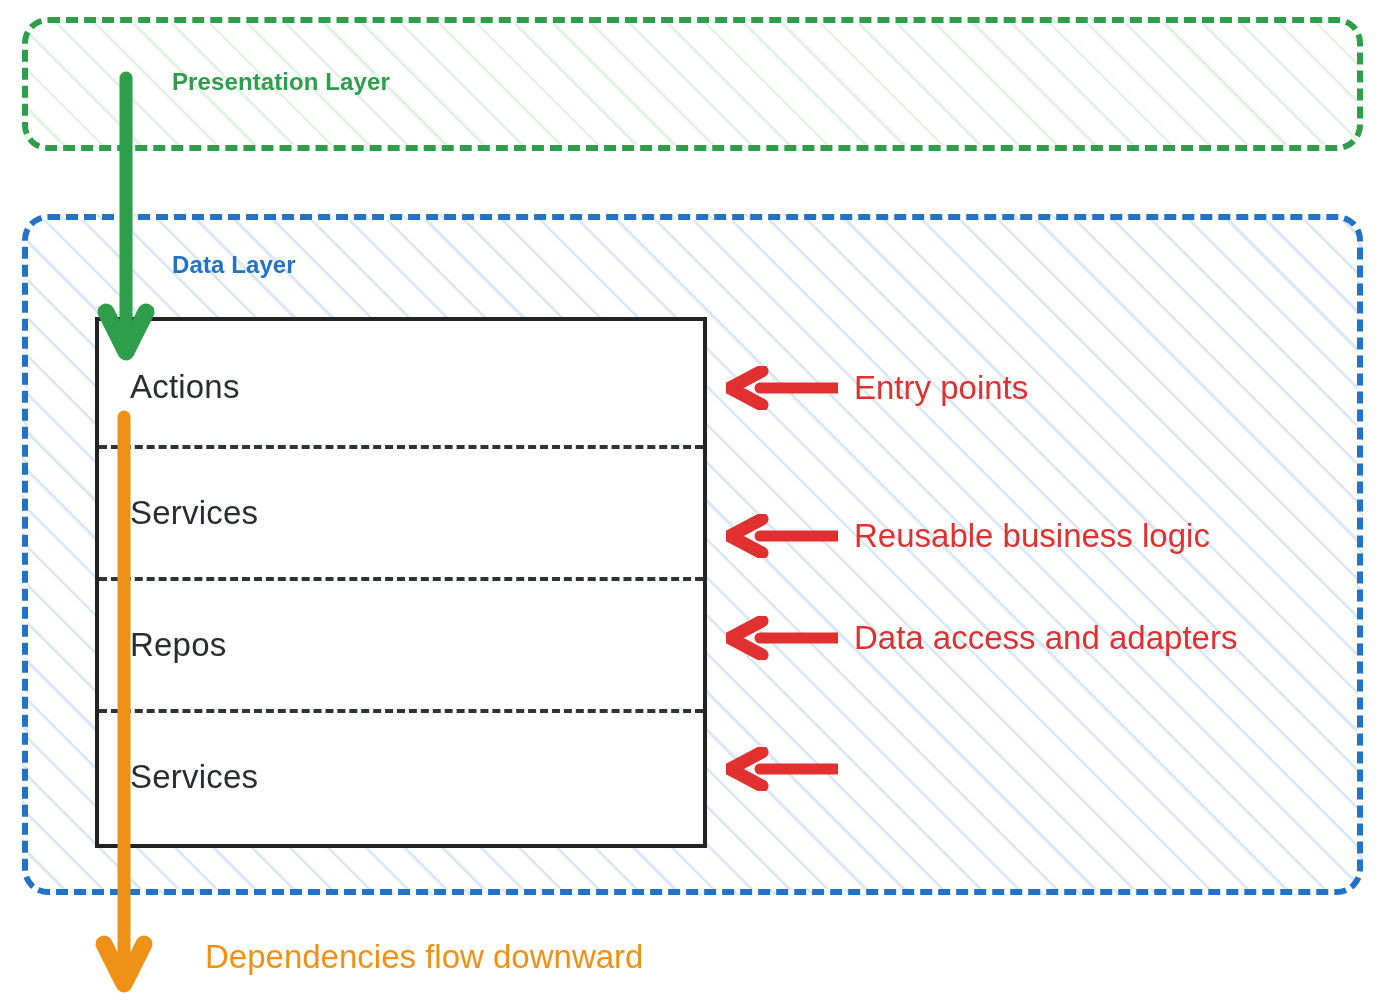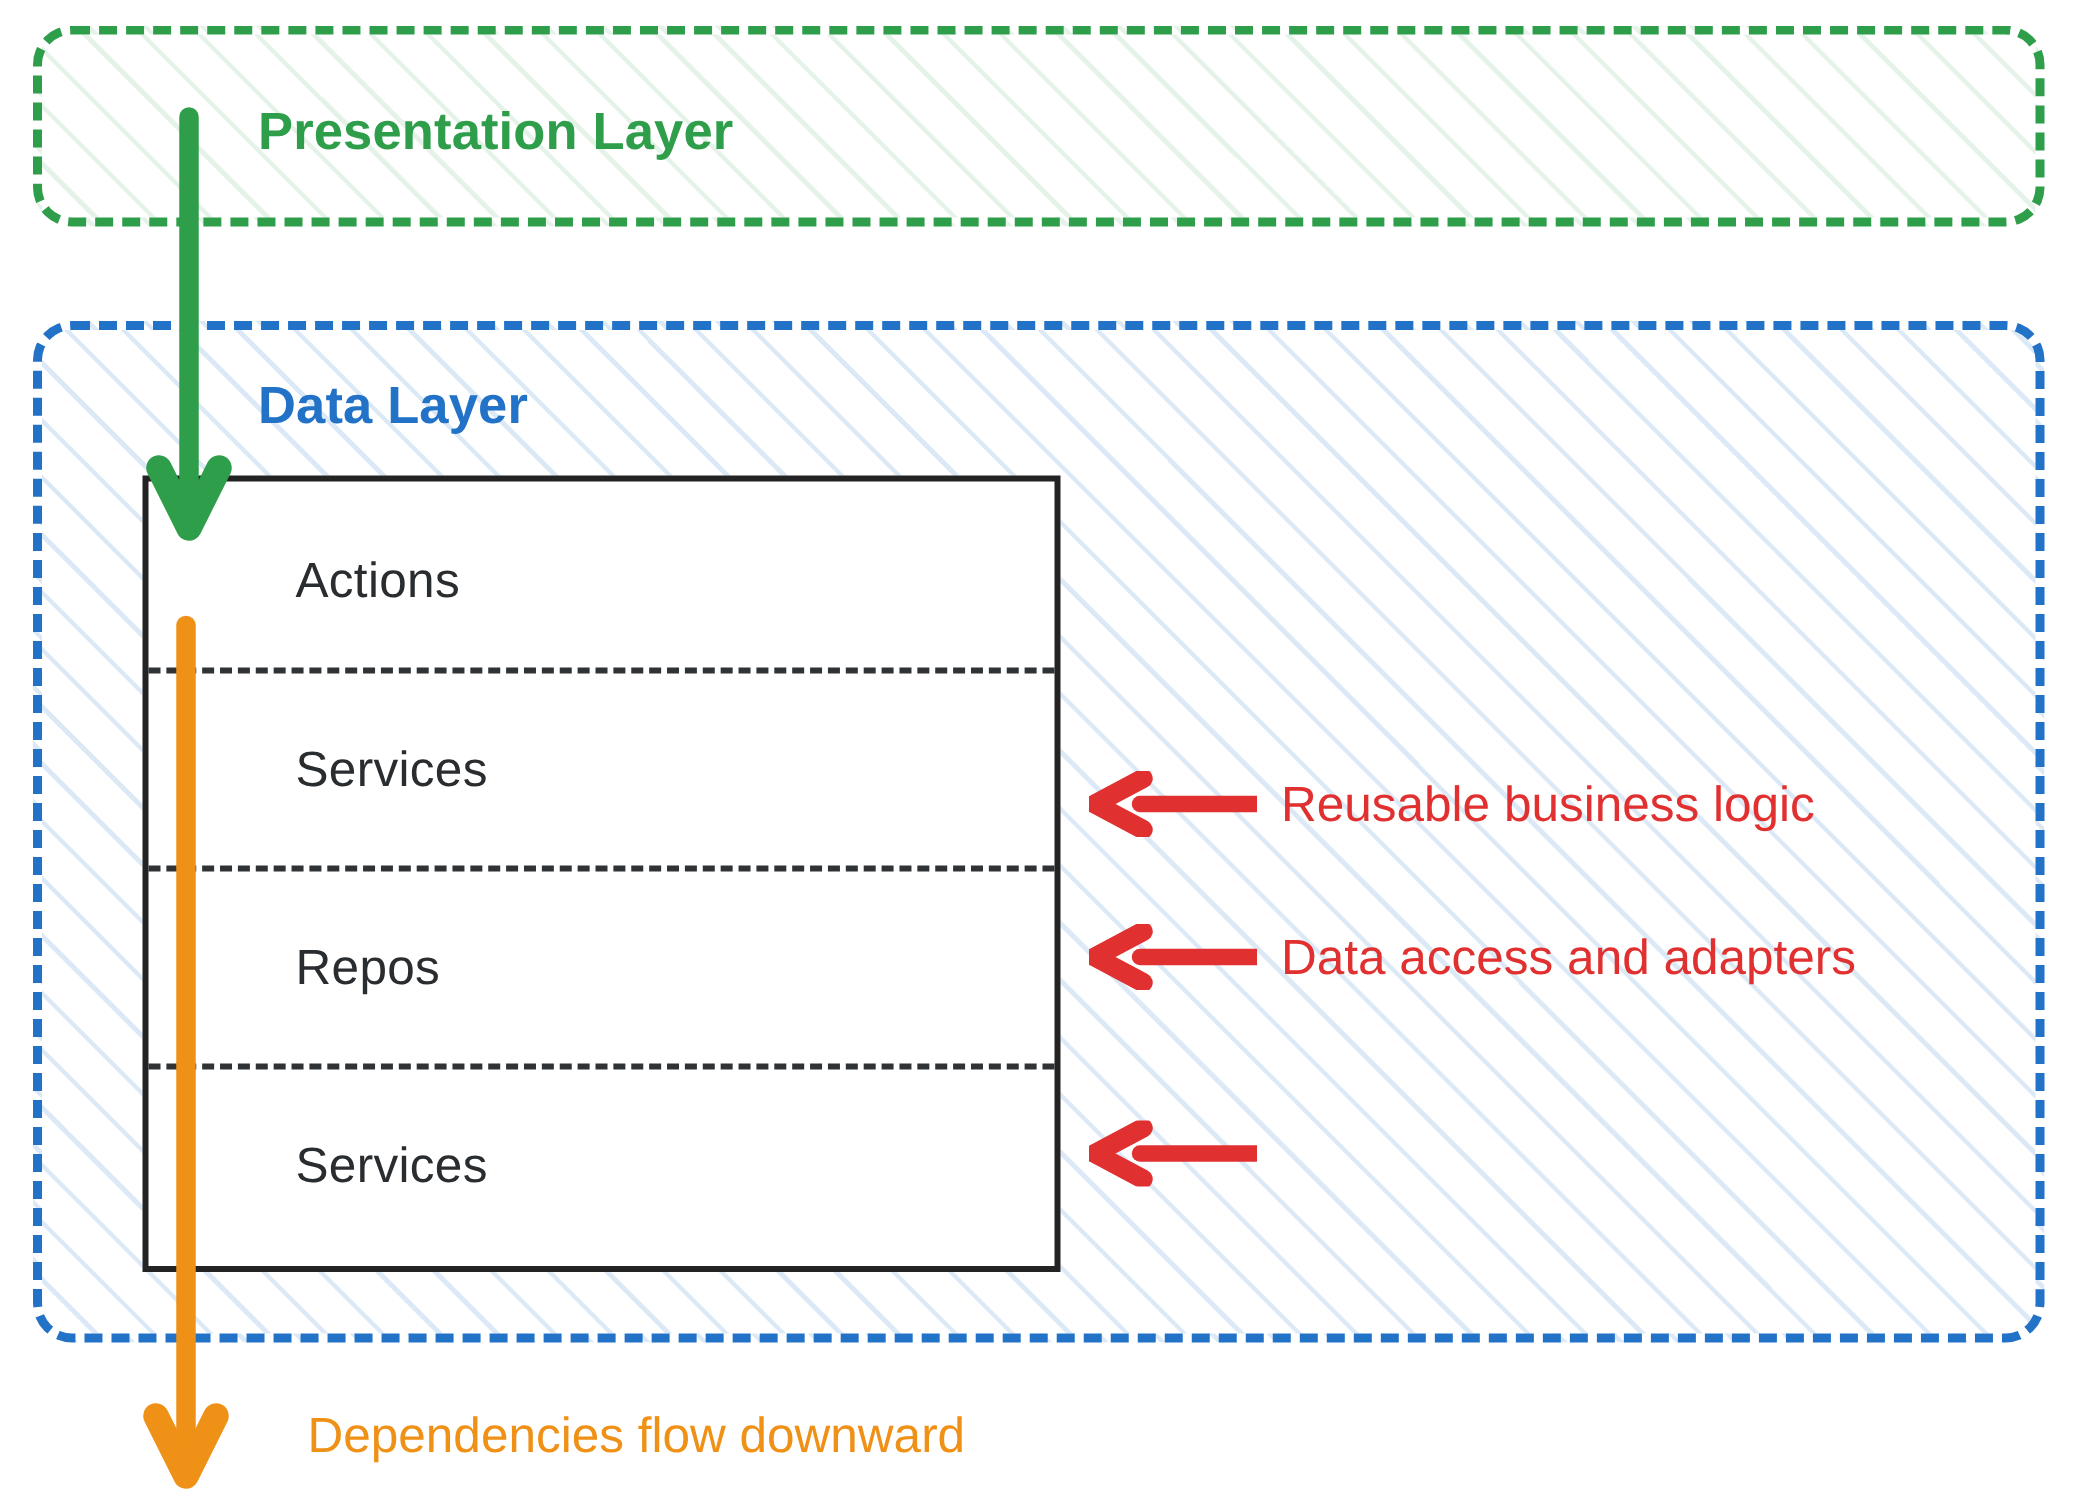--- a/index.html
+++ b/index.html
@@ -53,21 +53,21 @@
       45deg,
       rgba(34, 114, 200, 0.00) 0px,
       rgba(34, 114, 200, 0.00) 24px,
       rgba(34, 114, 200, 0.16) 24px,
       rgba(34, 114, 200, 0.16) 27px
     );
   }
 
   .layer-title {
     position: absolute;
-    font-size: 35px;
+    font-size: 24px;
     font-weight: 600;
     letter-spacing: 0.1px;
     white-space: nowrap;
   }
   #presentation-layer-title {
     left: 172px;
     top: 68px;
     color: #2e9e4b;
   }
   #data-layer-title {
@@ -98,21 +98,21 @@
   }
   .stack-row + .stack-row {
     border-top: 4px dashed #2f3336;
   }
   #stack-row-0 { top: 0px; }
   #stack-row-1 { top: 124px; }
   #stack-row-2 { top: 256px; }
   #stack-row-3 { top: 388px; }
 
   .stack-label {
-    margin-left: 98px;
+    margin-left: 31px;
     font-size: 33px;
     color: #2a2d30;
     font-weight: 400;
     letter-spacing: 0.2px;
     white-space: nowrap;
   }
 
   
   .annotation {
     position: absolute;
@@ -173,20 +173,27 @@
       <span class="stack-label">Services</span>
     </div>
     <div class="stack-row" id="stack-row-2">
       <span class="stack-label">Repos</span>
     </div>
     <div class="stack-row" id="stack-row-3">
       <span class="stack-label">Services</span>
     </div>
   </div>
 
+  <div class="annotation" id="annotation-0">
+    <svg width="112" height="44" viewBox="0 0 112 44">
+      <path d="M112 22 L34 22" stroke="#e03030" stroke-width="11" stroke-linecap="round" fill="none"></path>
+      <path d="M36 5 L4 22 L36 39" stroke="#e03030" stroke-width="13" stroke-linecap="round" stroke-linejoin="round" fill="none"></path>
+    </svg>
+    <span class="annotation-label">Entry points</span>
+  </div>
 
   <div class="annotation" id="annotation-1">
     <svg width="112" height="44" viewBox="0 0 112 44">
       <path d="M112 22 L34 22" stroke="#e03030" stroke-width="11" stroke-linecap="round" fill="none"></path>
       <path d="M36 5 L4 22 L36 39" stroke="#e03030" stroke-width="13" stroke-linecap="round" stroke-linejoin="round" fill="none"></path>
     </svg>
     <span class="annotation-label">Reusable business logic</span>
   </div>
 
   <div class="annotation" id="annotation-2">

